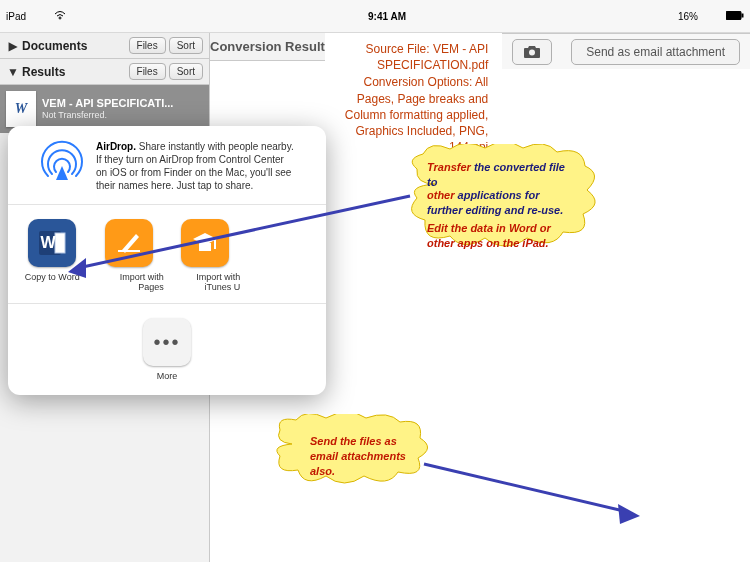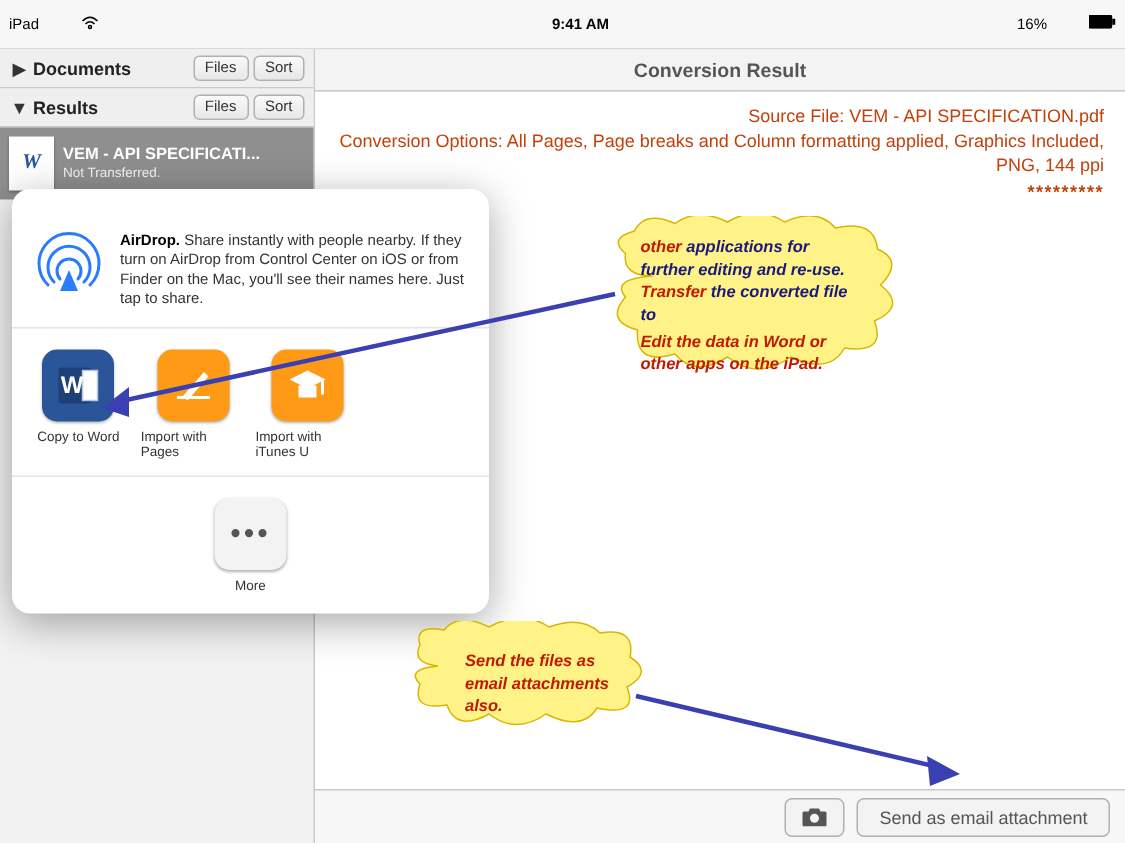--- a/index.html
+++ b/index.html
@@ -22,39 +22,39 @@
   .listhdr .title { flex:1; font-weight:700; color:#222; padding-left:2px; }
   .btn-s { border:1px solid #b0b0b0; background:linear-gradient(#fafafa,#e7e7e7); border-radius:4px; font-size:10px; padding:2px 7px; color:#333; margin-left:3px; cursor:pointer;}
   .filerow { display:flex; align-items:center; padding:6px; background:#8f8f8f; }
   .filerow .thumb { width:30px; height:36px; background:#fff; display:flex; align-items:center; justify-content:center; margin-right:6px; font-size:14px; font-weight:700; font-style:italic; color:#2a5699; font-family:Georgia,serif; box-shadow:0 1px 2px rgba(0,0,0,.3); }
   .filerow .meta { flex:1; color:#fff; font-size:11px; line-height:1.3; overflow:hidden;}
   .filerow .meta .fname{ font-weight:600; white-space:nowrap; overflow:hidden; text-overflow:ellipsis;}
   .filerow .meta .fdate{ font-size:9px; opacity:.9;}
   .filerow .meta .fstat{ font-size:9px; opacity:.9;}
 
   
-  .rightpanel { flex:1; display:flex; flex-direction:column; }
+  .rightpanel { flex:1; display:flex; flex-direction:row; }
   .rp-header { height:28px; background:#f3f3f3; border-bottom:1px solid #c9c9c9; display:flex; align-items:center; justify-content:center; font-weight:700; color:#555; font-size:13px;}
   .rp-body { flex:1; padding:8px 14px; font-size:12px; line-height:1.35; color:#c2410c; position:relative;text-align:right;}
   .rp-body p{margin-bottom:1px;}
   .asterisks{letter-spacing:1px; font-weight:700;}
-  .rp-footer { height:36px; border-top:1px solid #c9c9c9; display:flex; align-items:center; justify-content:flex-end; padding:0 10px; gap:8px; background:#f7f7f7;}
+  .rp-footer { height:36px; border-top:1px solid #c9c9c9; display:flex; align-items:center; justify-content:flex-end; padding:0 10px; gap:19px; background:#f7f7f7;}
   .icon-btn { width:40px; height:26px; border:1px solid #b0b0b0; border-radius:5px; display:flex; align-items:center; justify-content:center; background:#f3f3f3;}
   .wide-btn { height:26px; border:1px solid #b0b0b0; border-radius:5px; padding:0 14px; font-size:12px; color:#555; background:#f3f3f3; display:flex; align-items:center;}
 
   
   .share { position:absolute; left:8px; top:126px; width:318px; background:#fff; border-radius:12px; box-shadow:0 6px 28px rgba(0,0,0,.35); padding:0; z-index:20;}
-  .airdrop { display:flex; padding:14px 14px 12px; border-bottom:1px solid #e3e3e3;margin-top:14px; }
+  .airdrop { display:flex; padding:14px 30px 12px; border-bottom:1px solid #e3e3e3; }
   .airdrop .adicon{ width:48px; height:48px; flex-shrink:0; margin-right:10px;}
   .airdrop .adtxt{ font-size:10px; line-height:1.3; color:#333;}
   .airdrop .adtxt b{color:#000;}
   .apps { display:grid; grid-template-columns:repeat(4,1fr); padding:14px 6px 10px; border-bottom:1px solid #e3e3e3;}
   .appitem { display:flex; flex-direction:column; align-items:center; gap:5px;}
   .appicon{ width:48px; height:48px; border-radius:10px; box-shadow:0 1px 2px rgba(0,0,0,.3); display:flex; align-items:center; justify-content:center;}
-  .applabel{ font-size:9px; text-align:left; line-height:1.15; color:#333; max-width:70px;}
+  .applabel{ font-size:9px; text-align:right; line-height:1.15; color:#333; max-width:70px;}
   .more-row{ padding:14px;}
   .more-row .appicon{ background:#f3f3f3;}
   .dots{ font-size:20px; letter-spacing:2px; color:#555; line-height:0;}
 
   
   .arrow{ position:absolute; z-index:30;}
   .arrowline{ stroke:#3a3fb1; stroke-width:3; fill:none;}
   .arrowhead{ fill:#3a3fb1;}
 
   
@@ -190,22 +190,22 @@
         <div class="applabel">More</div>
       </div>
     </div>
   </div>
 
   <div class="cloud" style="left:405px; top:144px; width:195px; height:110px;">
     <svg width="195" height="120" viewBox="0 0 195 120" style="position:absolute;">
       <path class="cloudshape" d="M30 40 Q10 40 12 25 Q0 15 18 10 Q25 -4 45 5 Q60 -6 80 4 Q100 -8 118 4 Q140 -6 152 8 Q178 2 180 22 Q198 30 182 46 Q200 60 178 70 Q186 92 158 88 Q148 106 122 94 Q100 110 80 94 Q58 108 45 92 Q18 100 20 76 Q-2 70 12 54 Q2 42 30 40 Z"></path>
     </svg>
     <div class="cloudtext" style="left:6px; top:2px; width:180px;">
+      <div><span style="color:#c11800">Transfer</span><span style="color:#1a1a7a"> the converted file to </span></div>
       <div style="margin-top:-2px;"><span style="color:#c11800">other</span><span style="color:#1a1a7a"> applications for further editing and re-use.</span></div>
-      <div><span style="color:#c11800">Transfer</span><span style="color:#1a1a7a"> the converted file to </span></div>
       <div style="margin-top:4px; color:#c11800;">Edit the data in Word or other apps on the iPad.</div>
     </div>
   </div>
 
   <div class="cloud" style="left:270px; top:414px; width:160px; height:70px;">
     <svg width="160" height="76" viewBox="0 0 160 76" style="position:absolute;">
       <path class="cloudshape" d="M22 30 Q4 28 10 16 Q6 2 26 6 Q36 -6 56 4 Q78 -8 96 4 Q118 -4 130 8 Q154 4 150 24 Q166 34 148 44 Q156 64 128 58 Q118 74 94 62 Q74 76 56 62 Q34 74 28 56 Q4 60 10 42 Q0 32 22 30 Z"></path>
     </svg>
     <div class="cloudtext" style="left:24px; top:6px; width:140px; color:#c11800;">Send the files as email attachments also.</div>
   </div>

